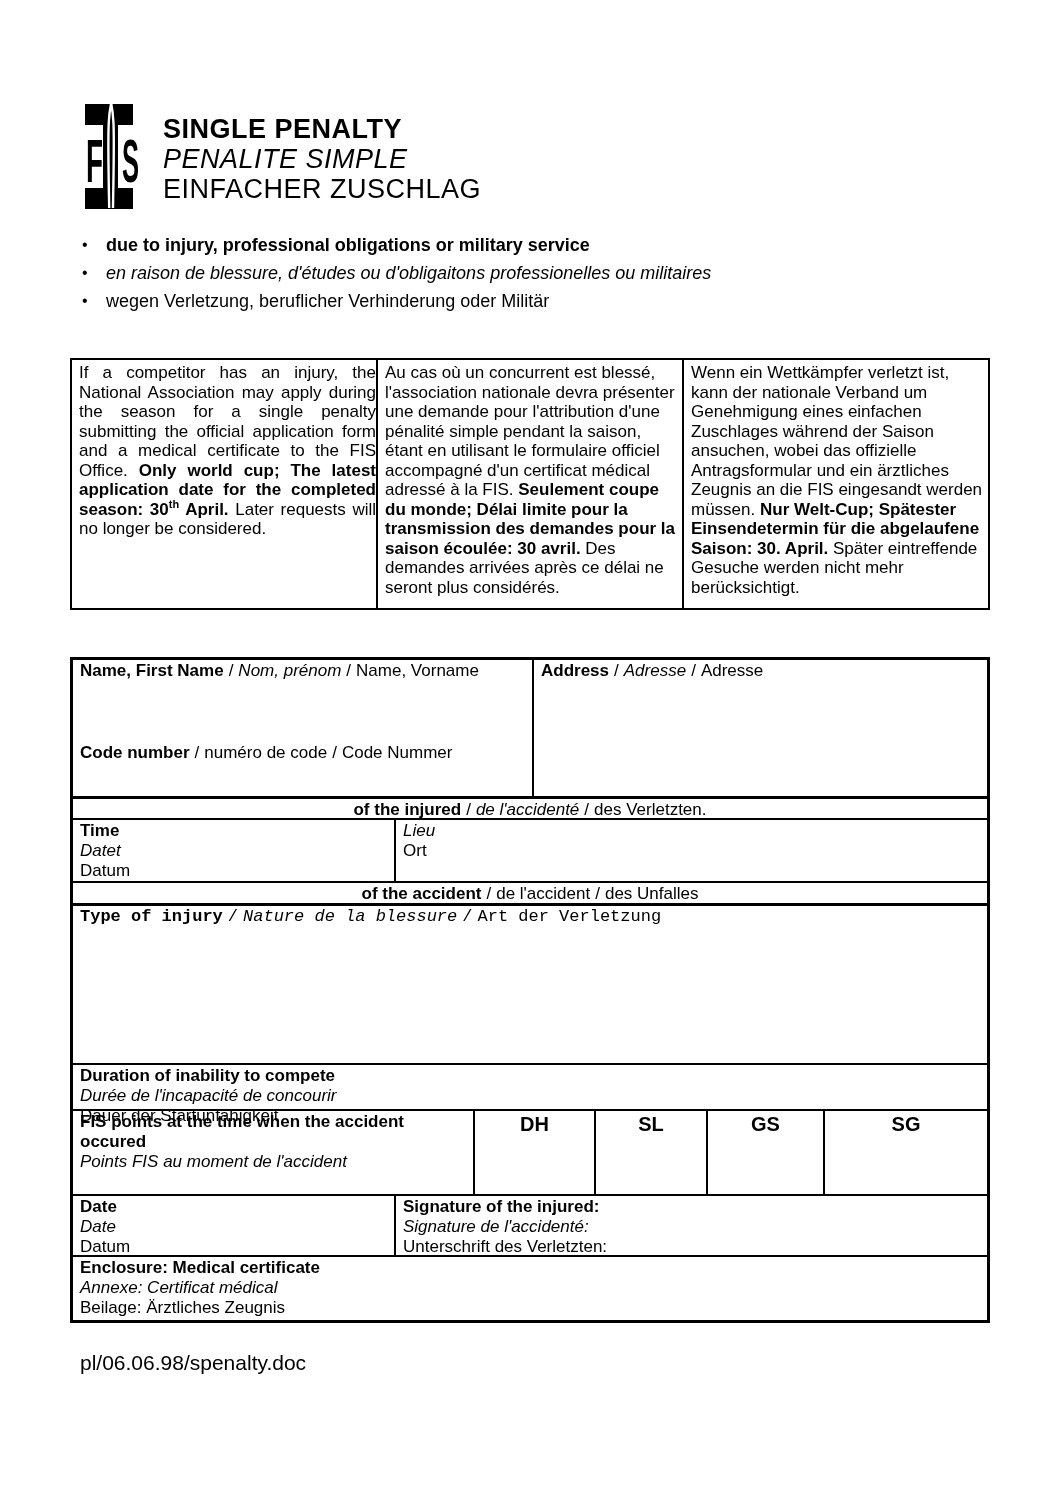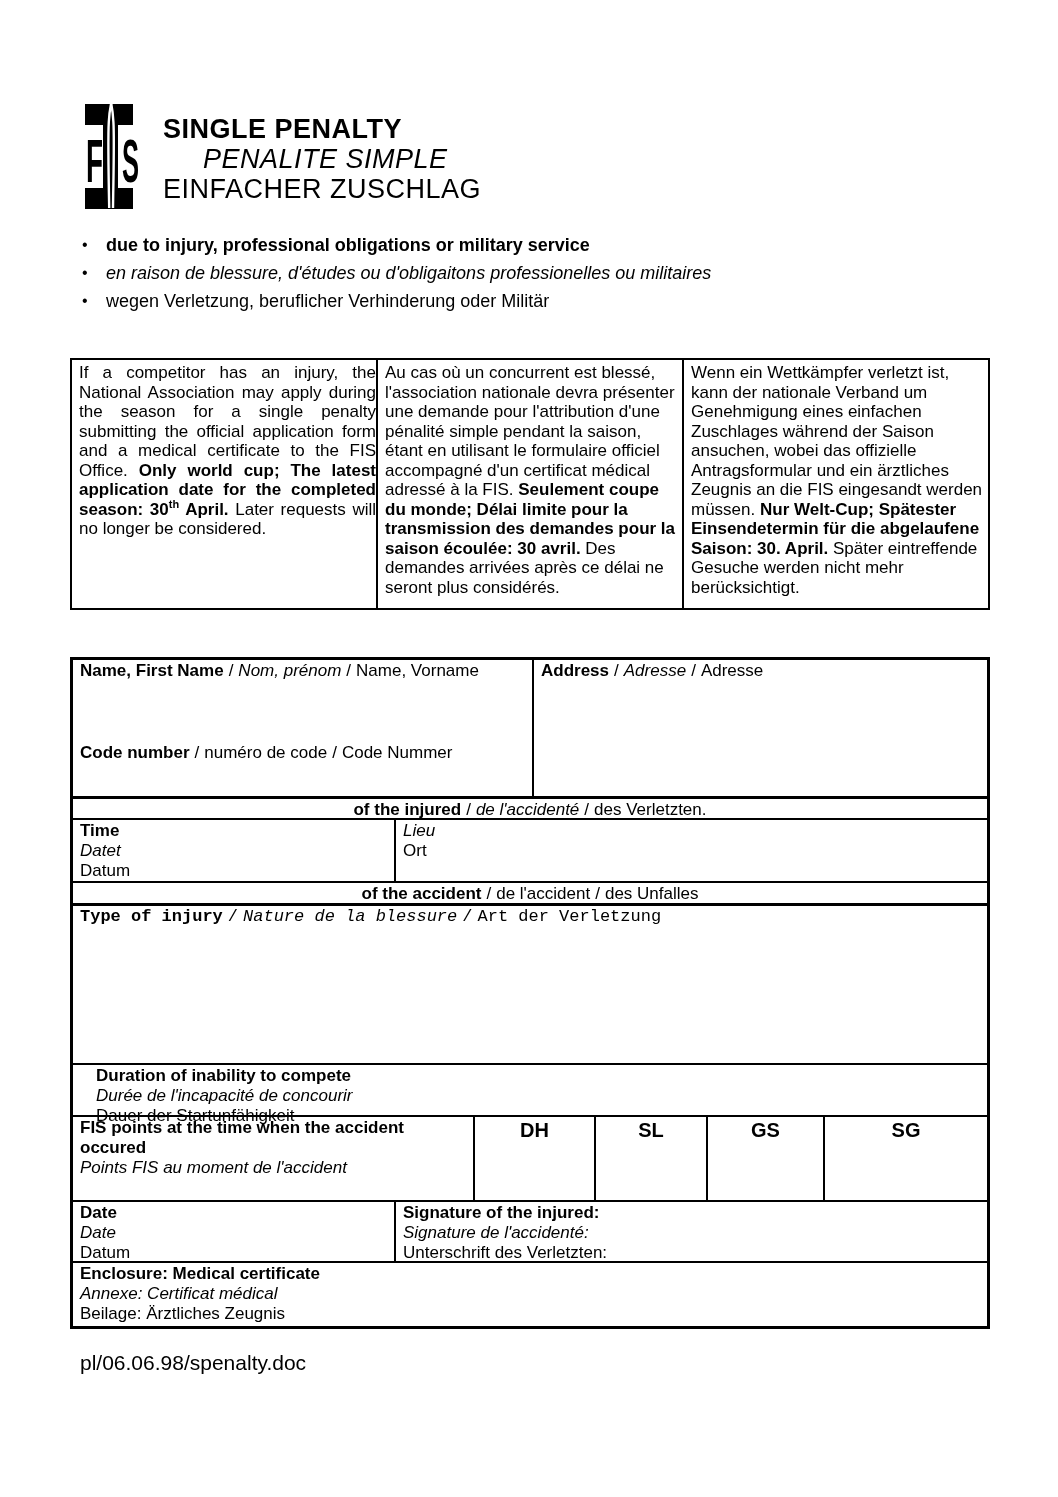--- a/index.html
+++ b/index.html
@@ -13,21 +13,21 @@
     font-family: "Liberation Sans", "DejaVu Sans", sans-serif;
     margin: 0 auto;
     overflow: hidden;
   }
 
   
   .header { position: absolute; left: 75px; top: 98px; display: flex; }
   .logo { width: 66px; height: 112px; flex: 0 0 66px; }
   .titles { margin-left: 22px; padding-top: 16px; font-size: 27px; line-height: 30px; letter-spacing: 0.5px; }
   .title-en { font-weight: bold; }
-  .title-fr { font-style: italic; margin-left: 40px; }
+  .title-fr { font-style: italic; }
 
   
   .bullets { position: absolute; left: 82px; top: 231px; list-style: none; }
   .bullets li { display: flex; font-size: 18px; line-height: 28px; }
   .bullet-dot { width: 24px; flex: 0 0 24px; font-size: 16px; }
   .b-bold { font-weight: bold; }
   .b-italic { font-style: italic; }
 
   
   .instructions { position: absolute; left: 70px; top: 358px; width: 920px; display: flex; }
@@ -51,21 +51,21 @@
   .bold { font-weight: bold; }
   .italic { font-style: italic; }
   .upright { font-style: normal; }
   .sep { margin: 0 5px; }
 
   .r-name    { height: 136px; }
   .r-injured { height: 22px; }
   .r-time    { height: 63px; }
   .r-accident{ height: 22px; }
   .r-injury  { height: 160px; font-family: Liberation Mono, monospace; }
-  .r-duration{ height: 52px; padding-left: 16px; }
+  .r-duration{ height: 46px; }
   .r-points  { height: 85px; }
   .r-date    { height: 61px; }
   .r-enclosure { height: 65px; }
 
   .name-cell { width: 461px; display: flex; flex-direction: column; }
   .code-line { margin-top: 62px; }
   .addr-cell { flex: 1; }
 
   .center-row { justify-content: center; }
   .center-row .cell { line-height: 19px; padding-top: 1px; }

